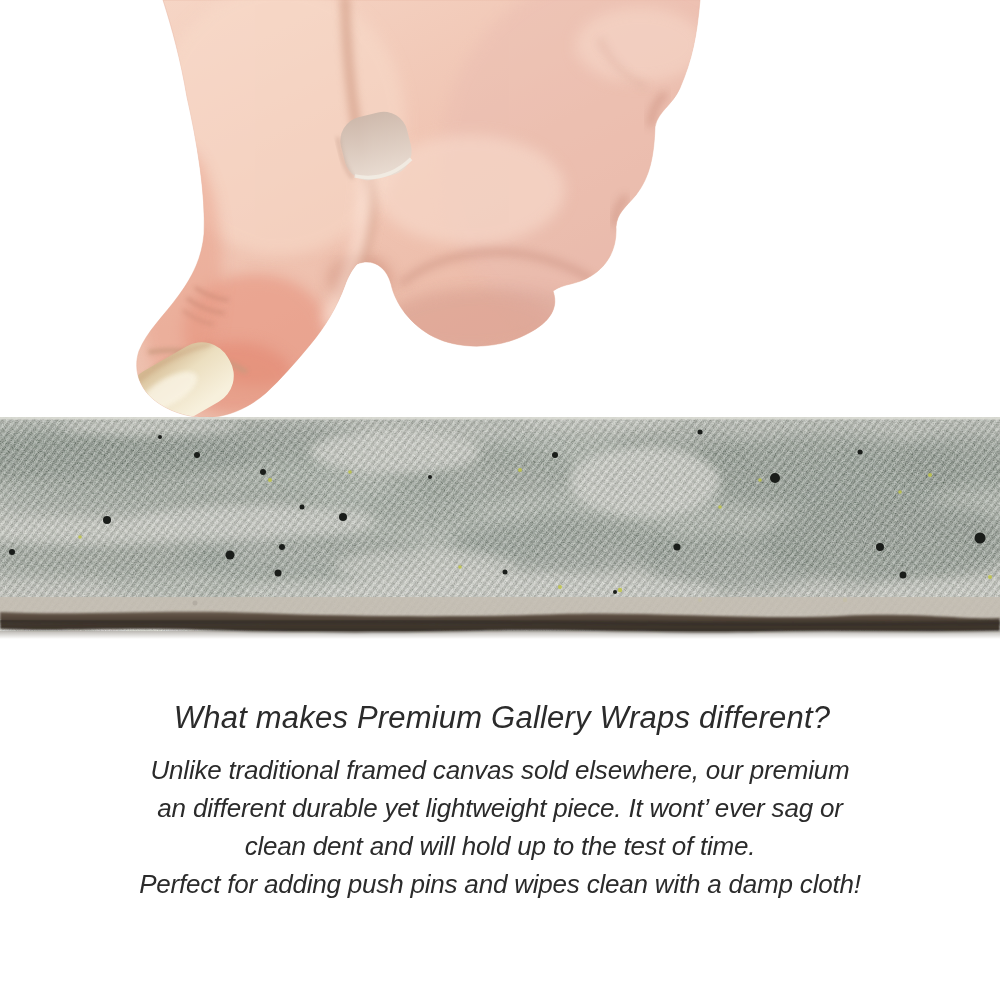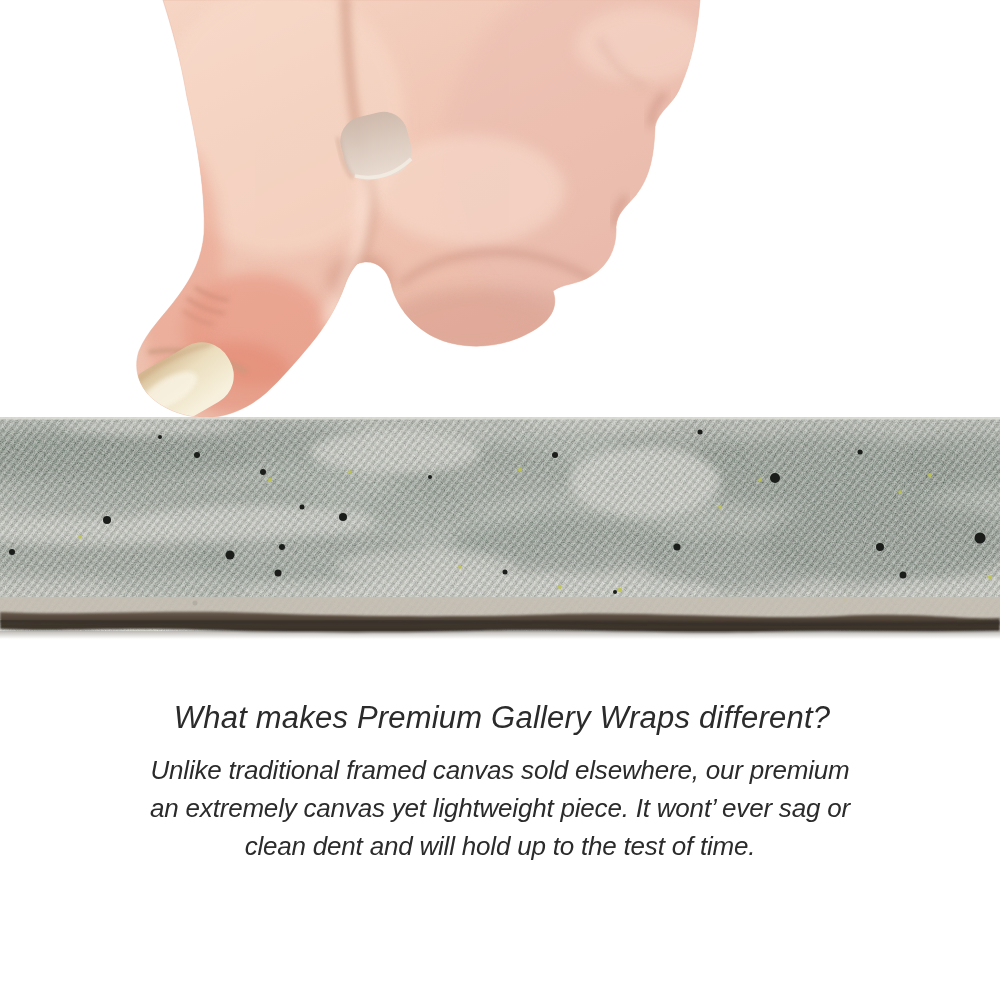--- a/index.html
+++ b/index.html
@@ -245,17 +245,18 @@
       <path d="M0,204 C200,207 400,203 600,206 S900,207 1000,206" fill="none" stroke="#352f28" stroke-width="4" opacity="0.7" filter="url(#sb1)"></path>
 
       <rect x="0" y="0" width="1000" height="2.5" fill="#dadbd4" opacity="0.9"></rect>
       <rect x="0" y="214" width="1000" height="8" fill="url(#shadowG)"></rect>
     </svg>
   </div>
 
   <div class="copy">
     <h2 class="headline">What makes Premium Gallery Wraps different?</h2>
     <div class="line">Unlike traditional framed canvas sold elsewhere, our premium</div>
-    <div class="line">an extremely canvas yet lightweight piece. It wont’ ever sag or</div>
+    <div class="line">an different durable yet lightweight piece. It wont’ ever sag or</div>
     <div class="line">clean dent and will hold up to the test of time.</div>
+    <div class="line">Perfect for adding push pins and wipes clean with a damp cloth!</div>
   </div>
 
 </div>
 
 </body></html>

